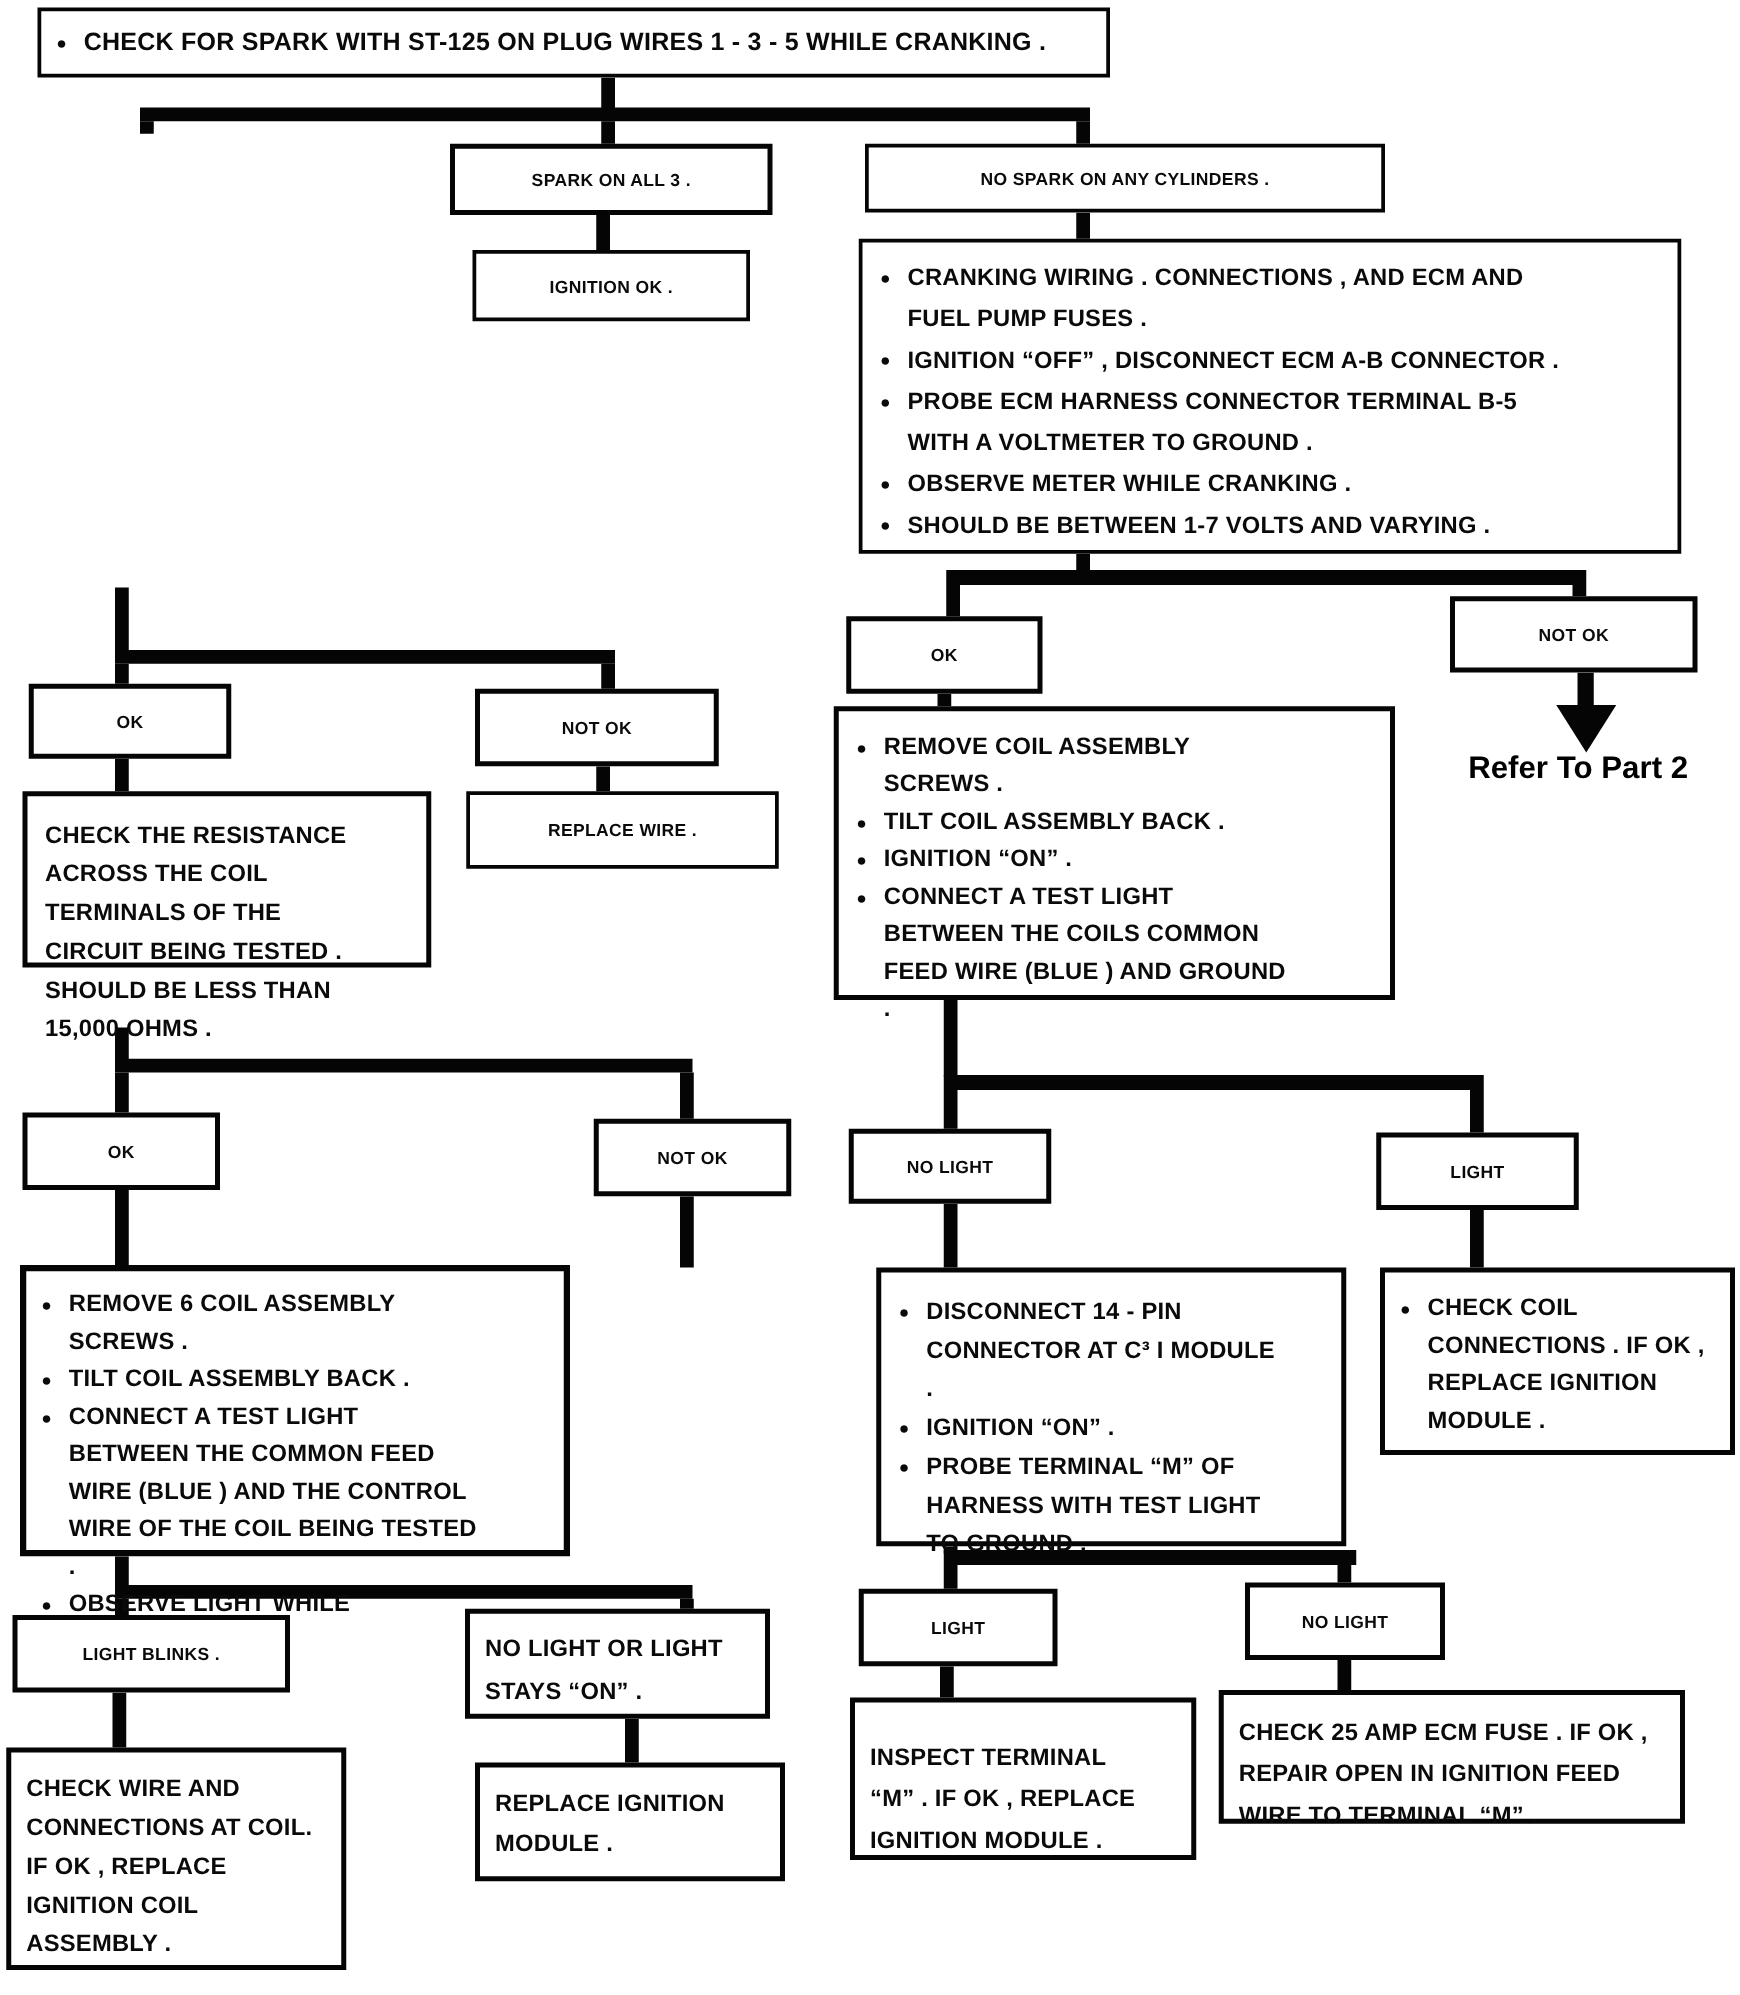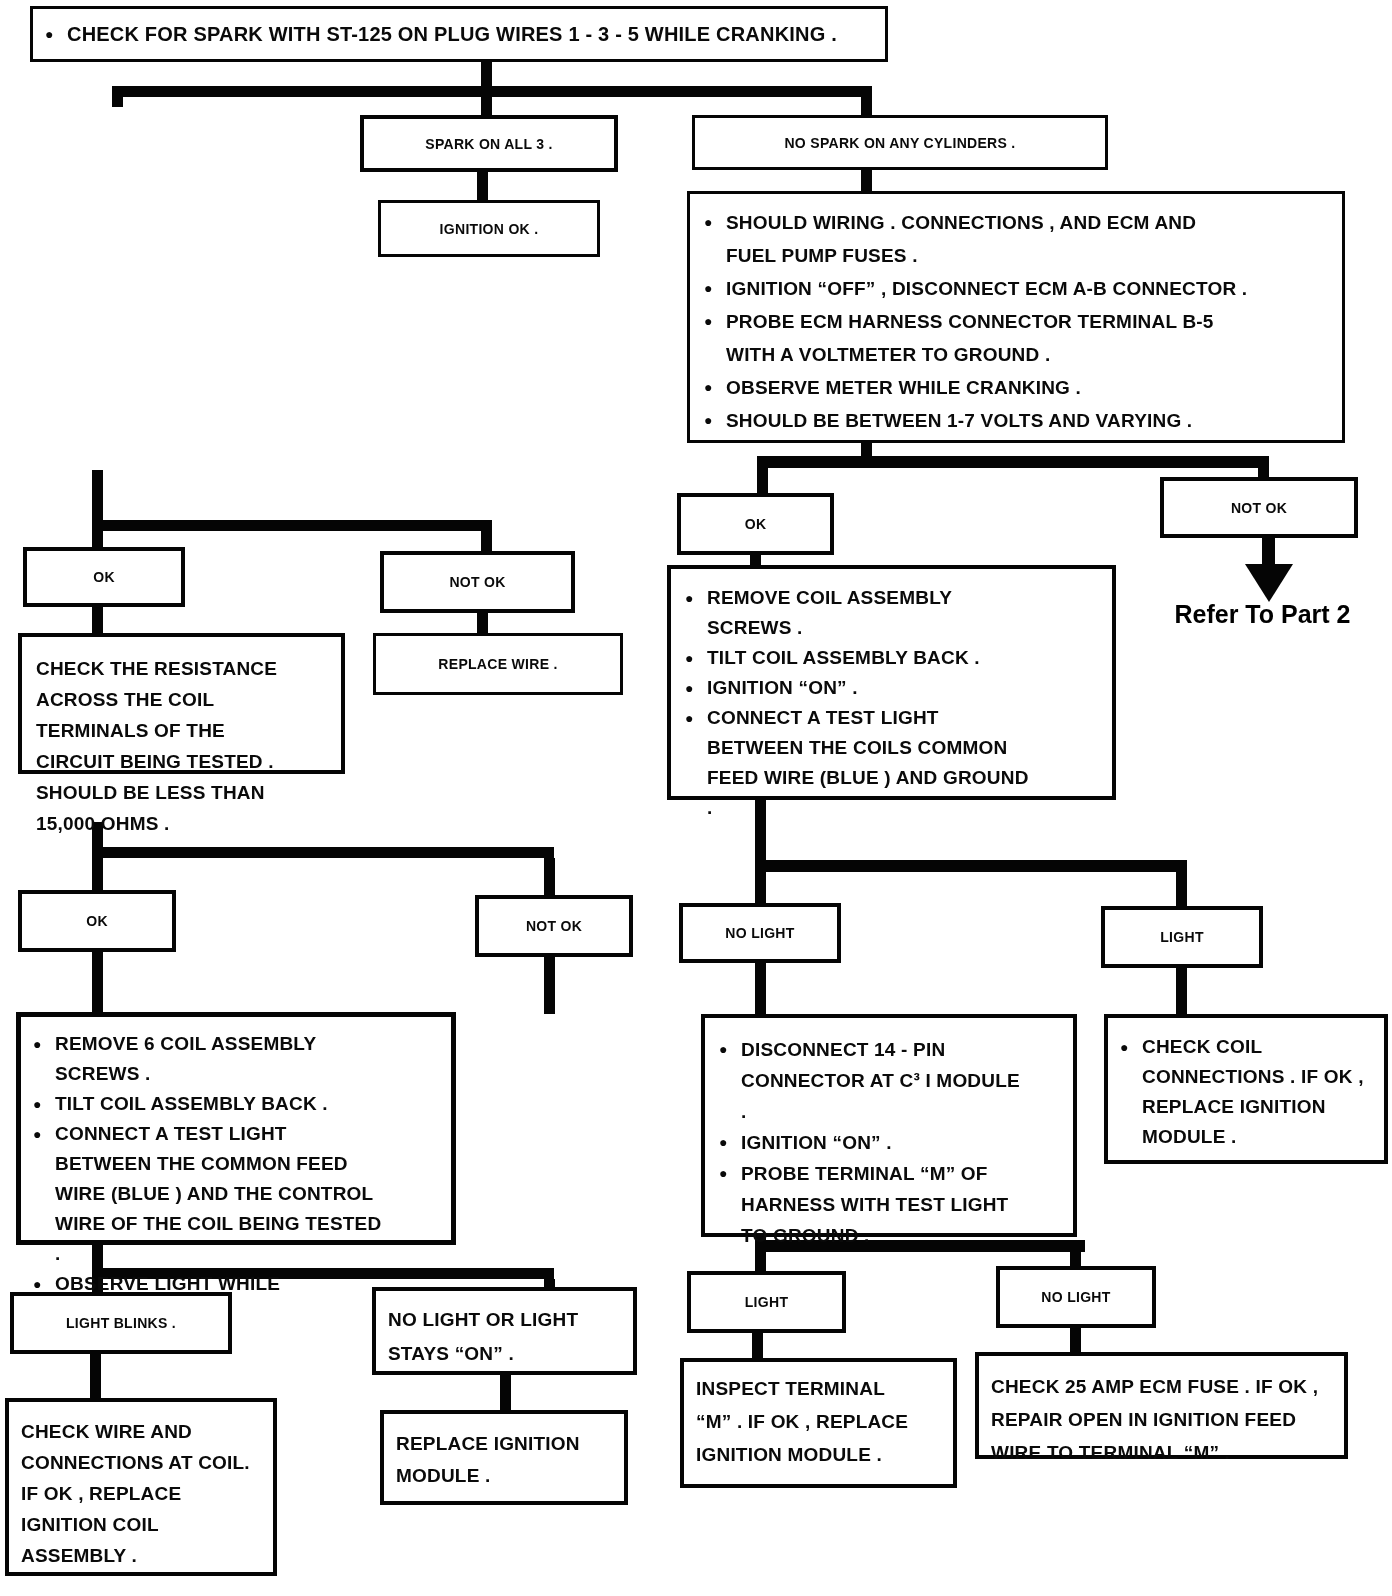--- a/index.html
+++ b/index.html
@@ -95,21 +95,21 @@
 
   <div class="box lbl" style="left:360px;top:115px;width:258px;height:57px">SPARK ON ALL 3 .</div>
 
   <div class="box lbl" style="left:378px;top:200px;width:222px;height:57px;border-width:3px">IGNITION OK .</div>
 
   <div class="box lbl" style="left:692px;top:115px;width:416px;height:55px;border-width:3px">NO SPARK ON ANY CYLINDERS .</div>
 
   <div class="box txt" style="left:687px;top:191px;width:658px;height:252px;border-width:3px;padding:12px 94px 0 14px;line-height:33px">
     <div class="bl">
         <span class="bu">●</span>
-        <span class="bt">SHOULD WIRING . CONNECTIONS , AND ECM AND FUEL PUMP FUSES .</span>
+        <span class="bt">CRANKING WIRING . CONNECTIONS , AND ECM AND FUEL PUMP FUSES .</span>
       </div>
     <div class="bl">
         <span class="bu">●</span>
         <span class="bt">IGNITION “OFF” , DISCONNECT ECM A-B CONNECTOR .</span>
       </div>
     <div class="bl">
         <span class="bu">●</span>
         <span class="bt">PROBE ECM HARNESS CONNECTOR TERMINAL B-5 WITH A VOLTMETER TO GROUND .</span>
       </div>
     <div class="bl">
@@ -194,26 +194,26 @@
 
   <div class="box txt" style="left:1104px;top:1014px;width:284px;height:150px;padding:14px 12px 0 12px;line-height:30px">
     <div class="bl">
         <span class="bu">●</span>
         <span class="bt">CHECK COIL CONNECTIONS . IF OK , REPLACE IGNITION MODULE .</span>
       </div>
   </div>
 
   <div class="box lbl" style="left:10px;top:1292px;width:222px;height:62px">LIGHT BLINKS .</div>
 
-  <div class="box txt" style="left:372px;top:1287px;width:265px;height:88px;padding:12px 10px 0 12px;line-height:34px">NO LIGHT OR LIGHT STAYS “ON” .</div>
+  <div class="box txt" style="left:372px;top:1287px;width:244px;height:88px;padding:12px 10px 0 12px;line-height:34px">NO LIGHT OR LIGHT STAYS “ON” .</div>
 
   <div class="box txt" style="left:5px;top:1398px;width:272px;height:178px;padding:14px 8px 0 12px;line-height:31px">CHECK WIRE AND CONNECTIONS AT COIL. IF OK , REPLACE IGNITION COIL ASSEMBLY .</div>
 
   <div class="box txt" style="left:380px;top:1410px;width:248px;height:95px;padding:14px 10px 0 12px;line-height:32px">REPLACE IGNITION MODULE .</div>
 
   <div class="box lbl" style="left:687px;top:1271px;width:159px;height:62px">LIGHT</div>
   <div class="box lbl" style="left:996px;top:1266px;width:160px;height:62px">NO LIGHT</div>
 
-  <div class="box txt" style="left:680px;top:1358px;width:277px;height:130px;padding:10px 30px 0 12px;line-height:33px">INSPECT TERMINAL “M” . IF OK , REPLACE IGNITION MODULE .</div>
+  <div class="box txt" style="left:680px;top:1358px;width:277px;height:130px;padding:28px 30px 0 12px;line-height:33px">INSPECT TERMINAL “M” . IF OK , REPLACE IGNITION MODULE .</div>
 
   <div class="box txt" style="left:975px;top:1352px;width:373px;height:107px;padding:14px 10px 0 12px;line-height:33px">CHECK 25 AMP ECM FUSE . IF OK , REPAIR OPEN IN IGNITION FEED WIRE TO TERMINAL  “M” .</div>
 
 </div>
 
 </body></html>

